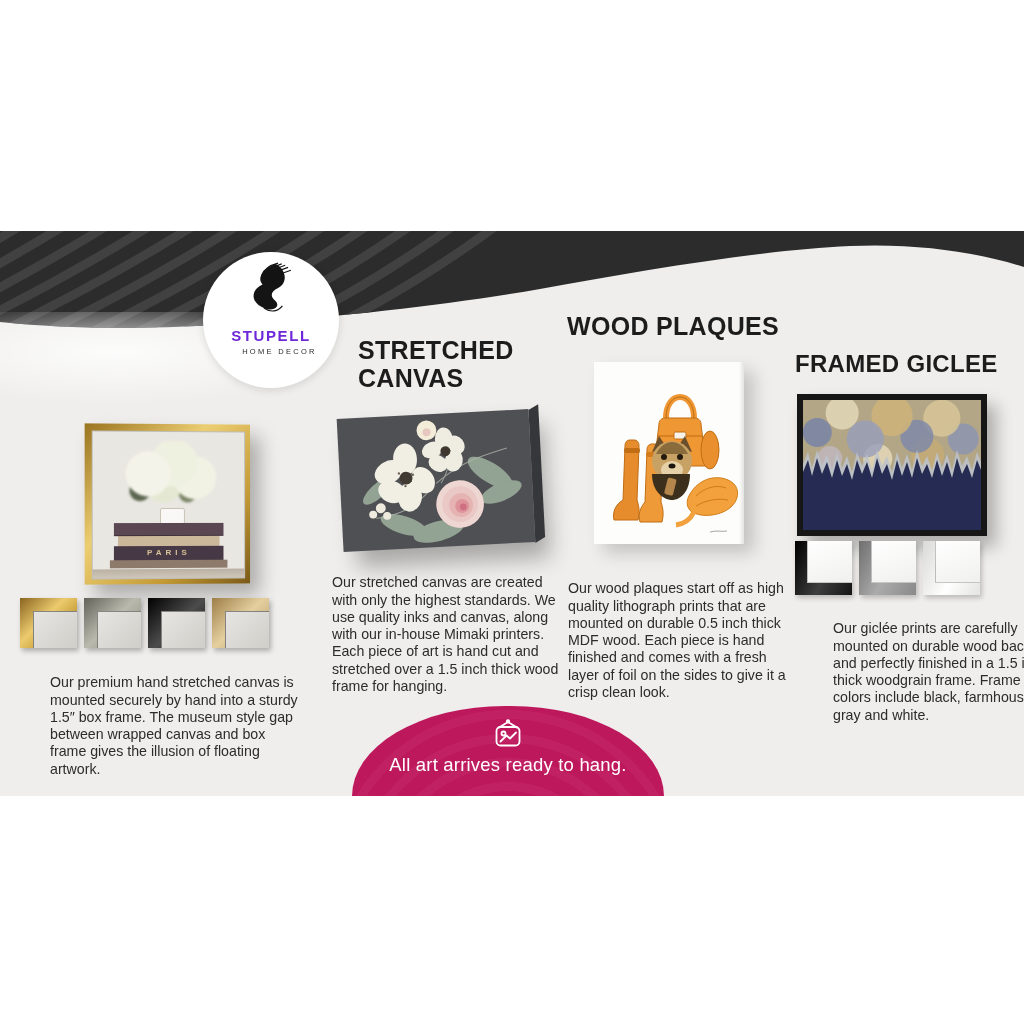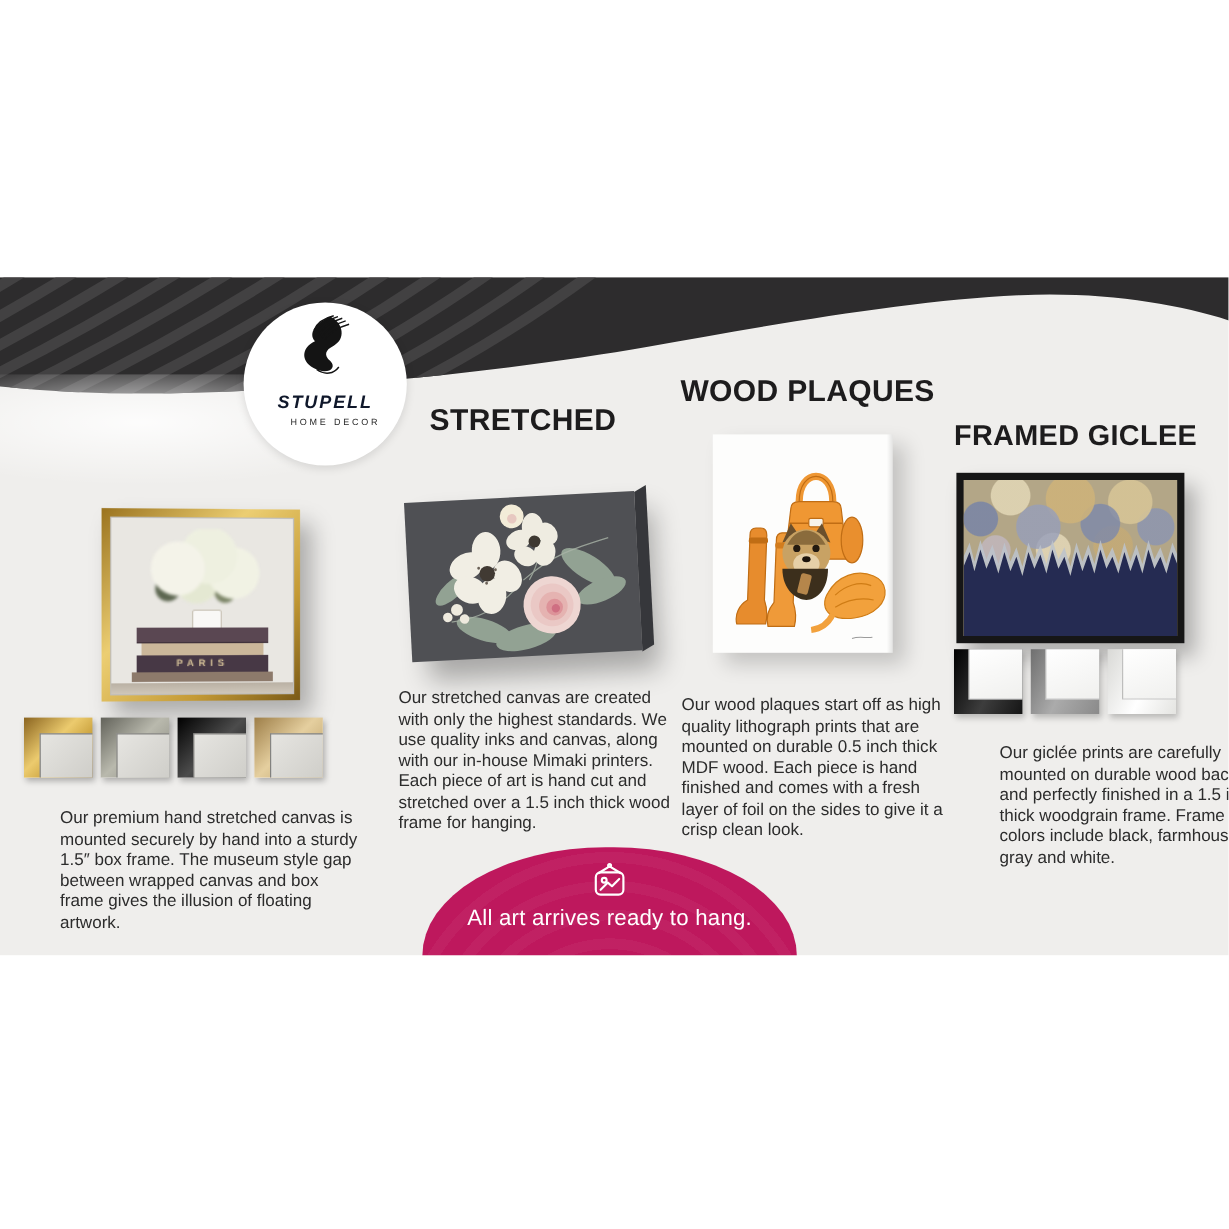--- a/index.html
+++ b/index.html
@@ -9,21 +9,21 @@
   
   .gray-panel{position:absolute;left:0;top:231px;width:1024px;height:565px;background:#efeeec;}
   .top-wave{position:absolute;left:0;top:231px;width:1024px;height:105px;z-index:2;}
   .glow{position:absolute;left:-90px;top:312px;width:460px;height:100px;z-index:2;
         background:radial-gradient(ellipse at 45% 40%, rgba(255,255,255,.85), rgba(255,255,255,0) 62%);}
 
   
   .logo-circle{position:absolute;left:203px;top:252px;width:136px;height:136px;border-radius:50%;
     background:#fff;z-index:4;display:flex;flex-direction:column;align-items:center;justify-content:flex-start;
     padding-top:9px;box-sizing:border-box;box-shadow:0 2px 8px rgba(0,0,0,.12);}
-  .brand-name{font-size:15px;font-weight:600;letter-spacing:1.6px;color:#0f172a;margin-top:2px;font-style:italic;}
+  .brand-name{font-size:15px;font-weight:600;letter-spacing:1.6px;color:#6d28d9;margin-top:2px;}
   .brand-tagline{font-size:7.5px;font-weight:500;letter-spacing:2.3px;color:#2a2a2a;margin-top:3px;padding-left:17px;}
 
   
   .col-title{position:absolute;font-weight:700;color:#1d1c1d;letter-spacing:.3px;line-height:1.12;z-index:3;}
   .col-title span{display:block;}
   #t1{left:36px;top:362px;font-size:25px;}
   #t2{left:358px;top:336px;font-size:25px;}
   #t3{left:567px;top:312px;font-size:25px;}
   #t4{left:795px;top:351px;font-size:24px;}
   .col-desc{position:absolute;font-size:14.2px;line-height:1.22;color:#2c2c2c;z-index:3;}
@@ -164,20 +164,21 @@
         <path d="M68 13 C54 17 44 24 40 31"></path>
         <path d="M30 66 C40 73 50 71 56 63"></path>
       </g>
     </svg>
     <div class="brand-name">STUPELL</div>
     <div class="brand-tagline">HOME DECOR</div>
   </div>
 
   <div class="col-title" id="t2">
     <span>STRETCHED</span>
+    <span>CANVAS</span>
   </div>
   <div class="col-title" id="t3">
     <span>WOOD PLAQUES</span>
   </div>
   <div class="col-title" id="t4">
     <span>FRAMED GICLEE</span>
   </div>
 
   <div class="art-floating">
     <div class="inner">

